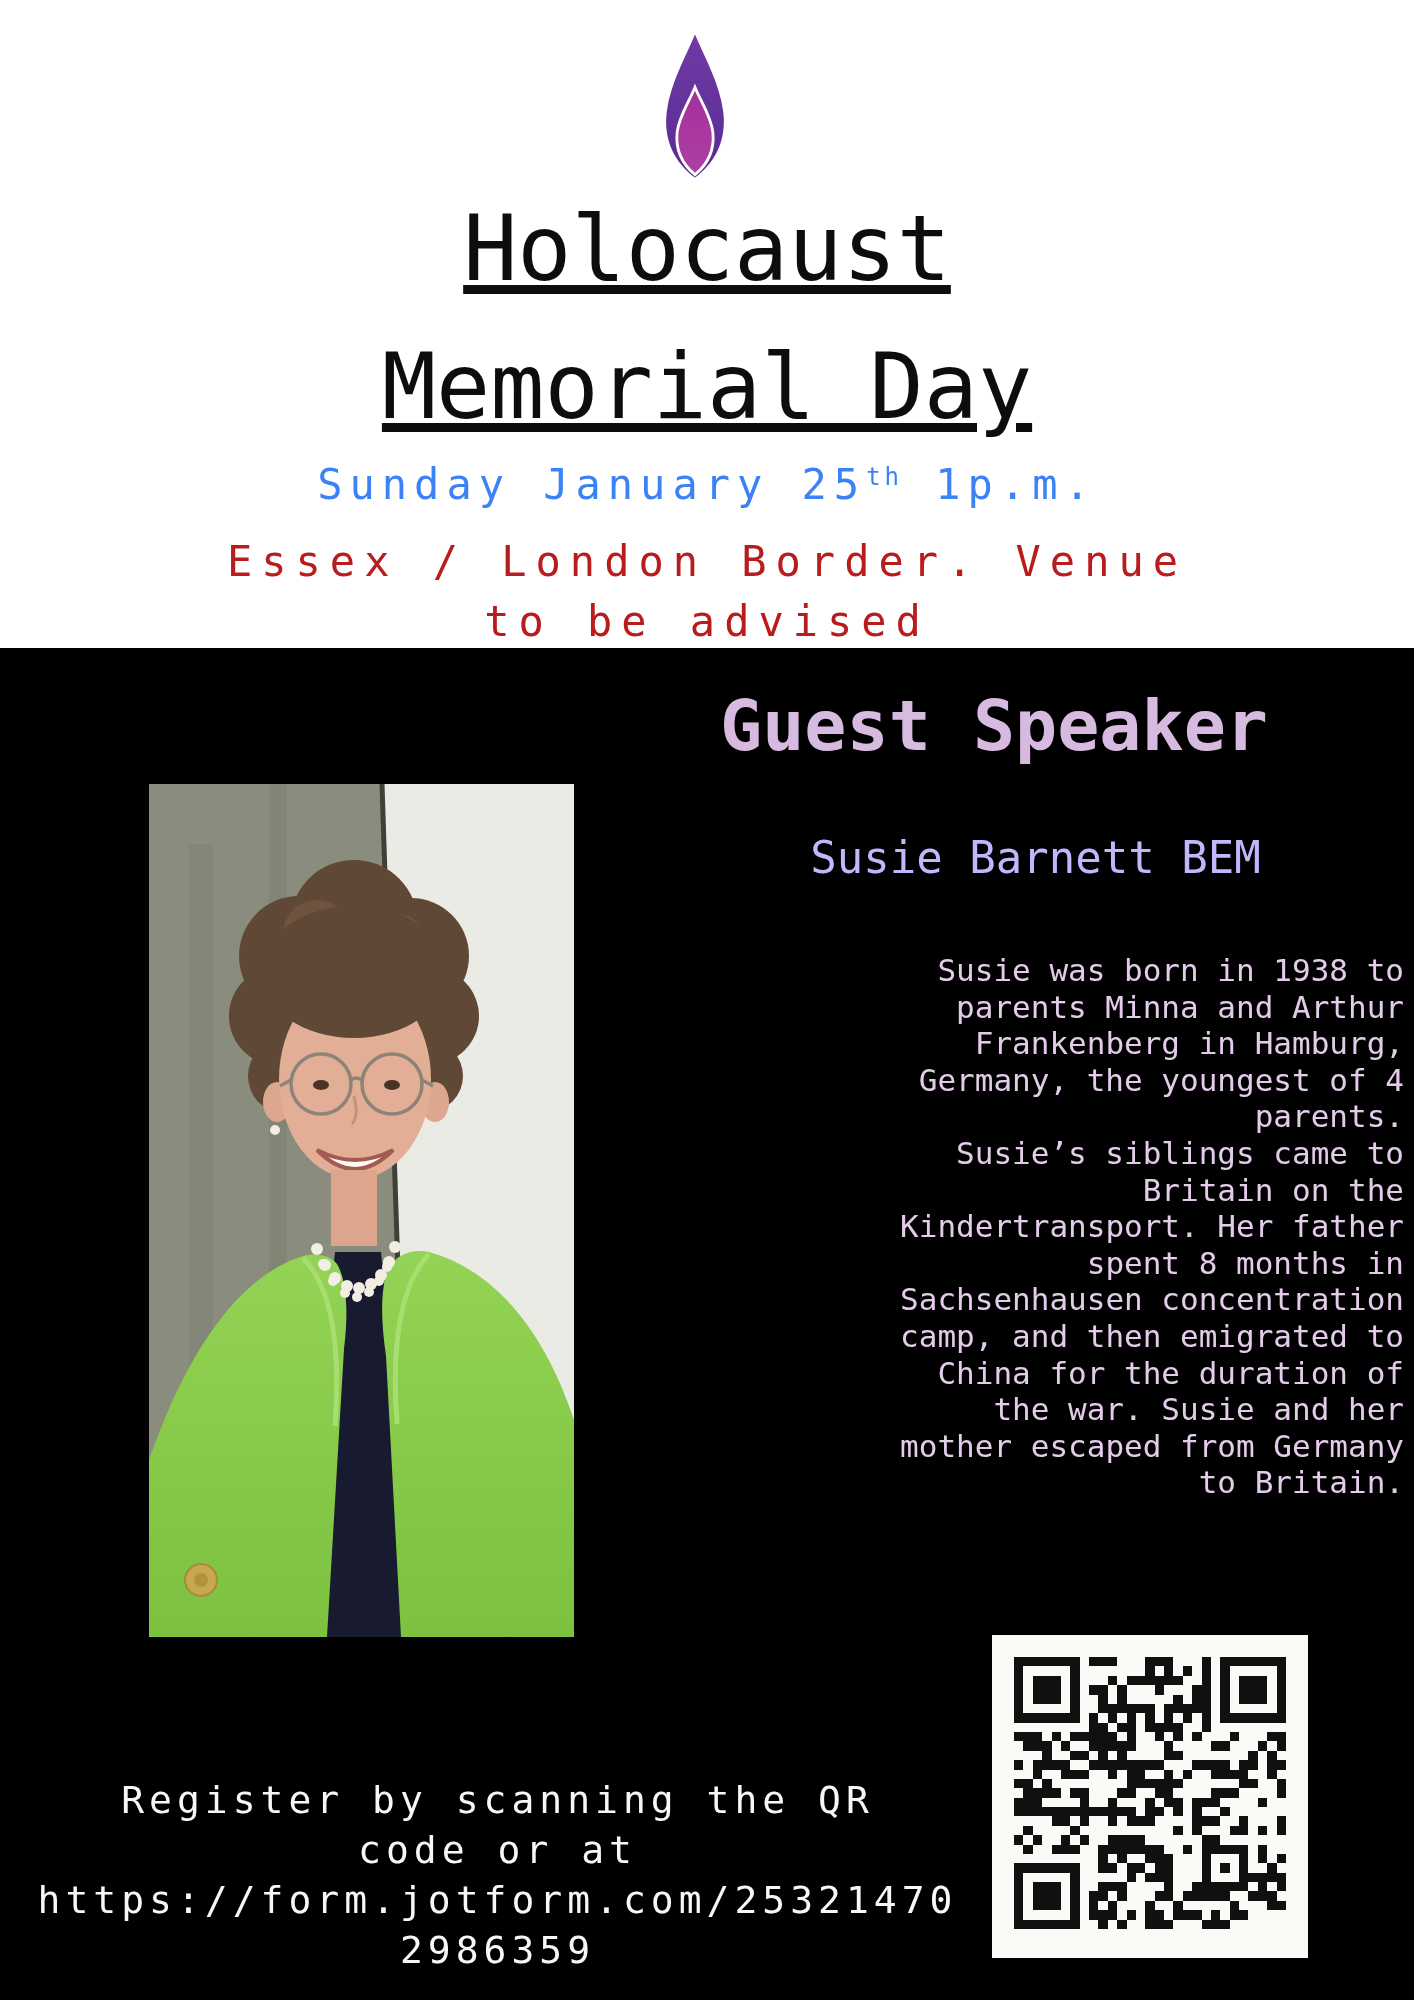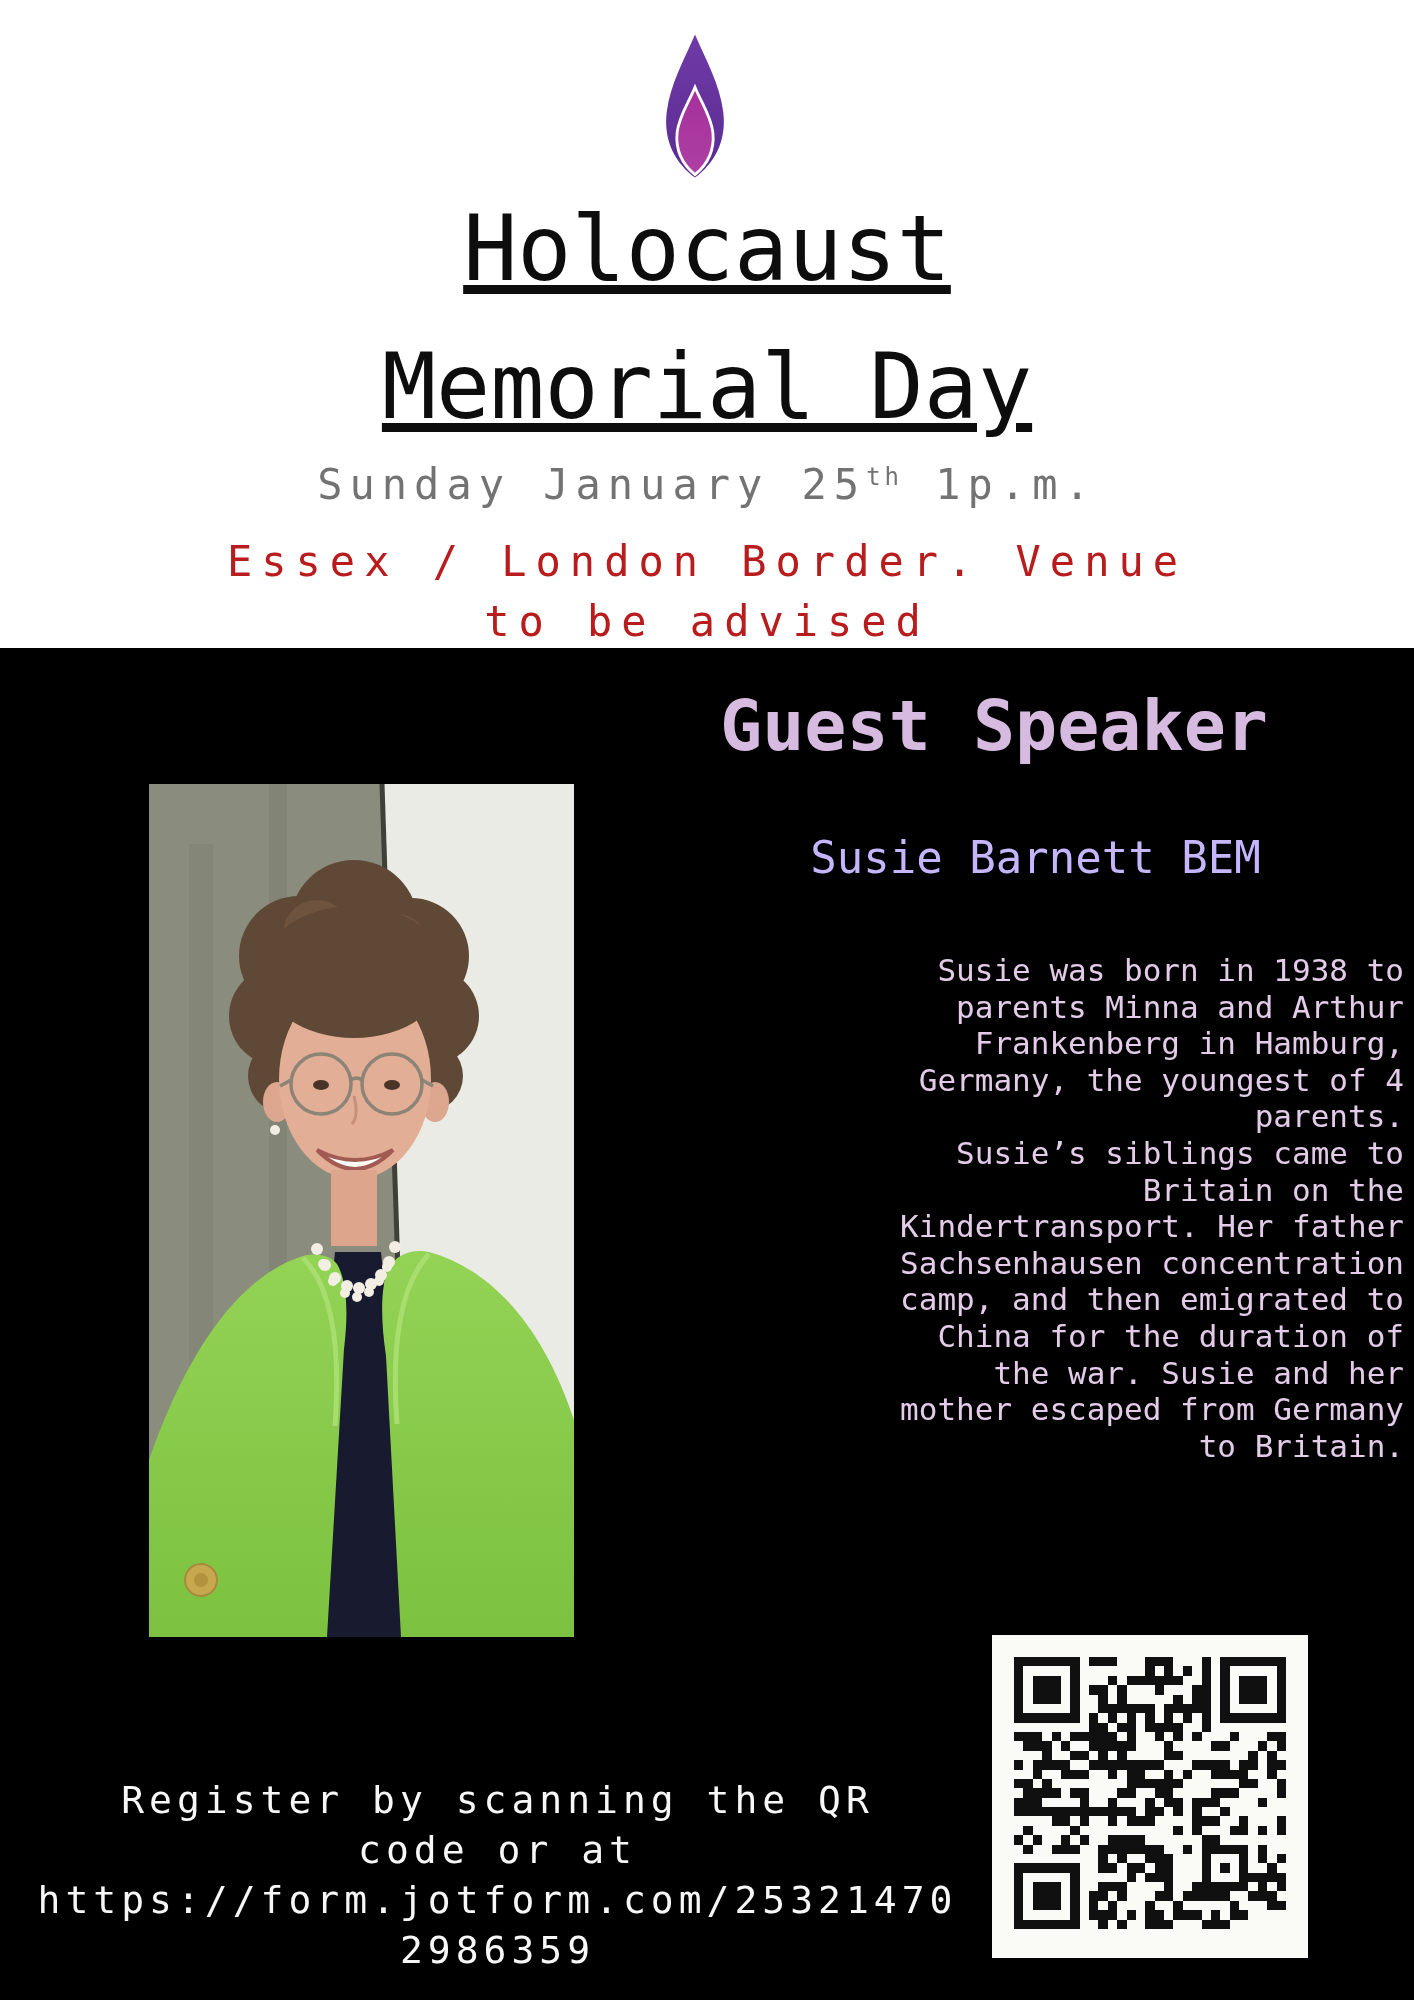--- a/index.html
+++ b/index.html
@@ -6,21 +6,21 @@
   .page{
     position:relative;width:1414px;height:2000px;background:#000;
     overflow:hidden;font-family:"DejaVu Sans Mono","Liberation Mono",monospace;
   }
   
   .header{position:absolute;left:0;top:0;width:1414px;height:648px;background:#ffffff;}
   .flame{position:absolute;left:663px;top:30px;width:64px;height:152px;}
   .title{position:absolute;left:0;top:180px;width:1414px;text-align:center;
          font-size:90px;line-height:138px;color:#0d0d0d;white-space:nowrap;text-decoration:underline;}
   .date-line{position:absolute;left:0;top:452px;width:1414px;text-align:center;
-         font-size:42px;line-height:50px;letter-spacing:7px;color:#737373;white-space:nowrap;}
+         font-size:42px;line-height:50px;letter-spacing:7px;color:#3b82f6;white-space:nowrap;}
   .date-line sup{font-size:24px;letter-spacing:4px;vertical-align:28%;}
   .venue{position:absolute;left:0;top:532px;width:1414px;text-align:center;
          font-size:42px;line-height:60px;letter-spacing:9px;color:#b91c1c;white-space:nowrap;}
   
   .guest-heading{position:absolute;left:574px;top:690px;width:840px;text-align:center;
          font-size:70px;line-height:72px;font-weight:bold;color:#d7badf;white-space:nowrap;}
   .speaker-name{position:absolute;left:574px;top:835px;width:923px;text-align:center;
          font-size:44px;line-height:46px;color:#c4b5fd;white-space:nowrap;}
   .bio{position:absolute;left:584px;top:952px;width:820px;text-align:right;
          font-size:31px;line-height:36.6px;color:#e3cbe9;}
@@ -77,20 +77,21 @@
 
   <div class="bio">
     <div>Susie was born in 1938 to</div>
     <div>parents Minna and Arthur</div>
     <div>Frankenberg in Hamburg,</div>
     <div>Germany, the youngest of 4</div>
     <div>parents.</div>
     <div>Susie’s siblings came to</div>
     <div>Britain on the</div>
     <div>Kindertransport. Her father</div>
+    <div>spent 8 months in</div>
     <div>Sachsenhausen concentration</div>
     <div>camp, and then emigrated to</div>
     <div>China for the duration of</div>
     <div>the war. Susie and her</div>
     <div>mother escaped from Germany</div>
     <div>to Britain.</div>
   </div>
 
   <div class="photo">
     <svg viewBox="0 0 425 853" preserveAspectRatio="none" aria-hidden="true">

